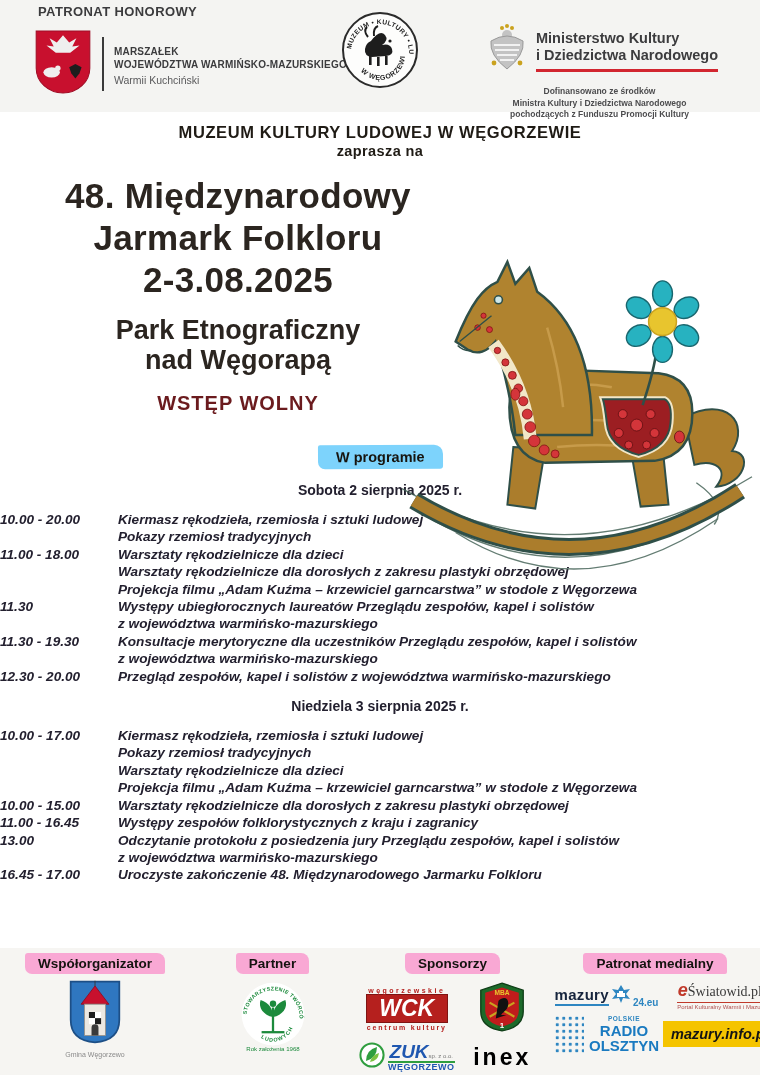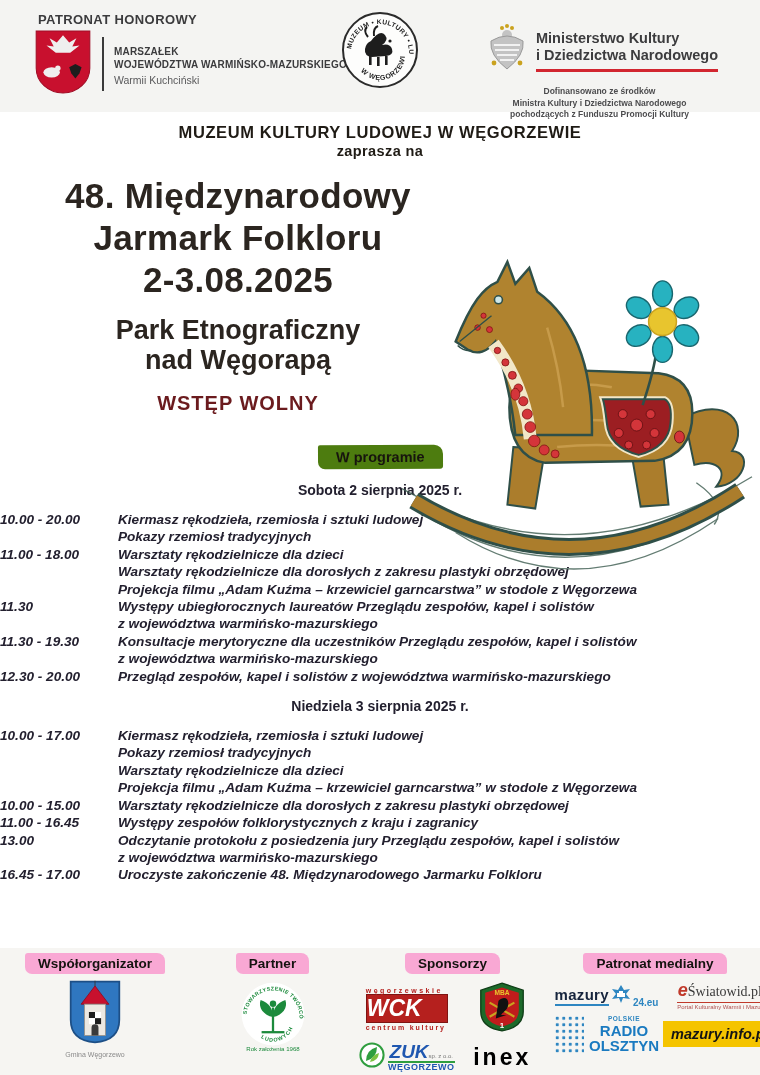--- a/index.html
+++ b/index.html
@@ -2,21 +2,21 @@
 <html lang="pl"><head>
 <meta charset="utf-8">
 <style>
   * { margin:0; padding:0; box-sizing:border-box; }
   html,body { width:760px; }
   body { font-family:"Liberation Sans", sans-serif; background:#fff; }
   .page { width:760px; height:1075px; position:relative; overflow:hidden; }
 
   
   .topbar { height:112px; background:#f4f4f2; position:relative; }
-  .pat-label { position:absolute; left:38px; top:12px; font-size:13px; font-weight:800;
+  .pat-label { position:absolute; left:38px; top:4px; font-size:13px; font-weight:800;
                color:#3b3b3d; letter-spacing:.4px; }
   .pat-group { position:absolute; left:33px; top:29px; display:flex; align-items:center; }
   .pat-divider { width:2px; height:54px; background:#3a3a3a; margin:0 10px 0 9px; }
   .marshal-text { padding-top:2px; }
   .marshal-text .m-strong { font-size:10px; font-weight:800; color:#3b3b3d; line-height:1.35; letter-spacing:.2px; }
   .marshal-text .m-name { font-size:10.5px; font-weight:500; color:#5a5a5c; margin-top:2px; }
 
   .stamp { position:absolute; left:341px; top:11px; }
 
   .ministry { position:absolute; left:487px; top:23px; width:240px; }
@@ -36,21 +36,21 @@
   .leftcol { width:470px; text-align:center; padding-left:6px; }
   .title-block { margin-top:16px; }
   .title-line { font-size:35px; font-weight:800; color:#2b2520; line-height:42px; letter-spacing:.3px; }
   .venue { margin-top:14px; }
   .venue-line { font-size:27px; font-weight:800; color:#2b2520; line-height:30px; }
   .admission { margin-top:17px; font-size:20px; font-weight:800; color:#6b1b1e; letter-spacing:1px; }
 
   .horse-wrap { position:absolute; left:398px; top:146px; width:358px; height:358px; }
 
   .program-band-row { margin-top:30px; display:flex; justify-content:center; }
-  .program-band { background:#4d7c0f; color:#17140e; font-size:14.5px; font-weight:800;
+  .program-band { background:#7dd3fc; color:#17140e; font-size:14.5px; font-weight:800;
                   padding:4px 18px; border-radius:2px 9px 3px 7px; transform:rotate(-.3deg); }
 
   .day-heading { margin-top:13px; text-align:center; font-size:14px; font-weight:800; color:#23202f; }
   .day-rows { margin-top:13px; }
   .prow { display:flex; }
   .ptime { width:118px; flex:none; font-style:italic; font-weight:700;
            font-size:13.6px; line-height:17.4px; color:#23202f; white-space:nowrap; }
   .pdesc { flex:1; padding-right:10px; }
   .pline { font-style:italic; font-weight:700; font-size:13.6px; line-height:17.4px; color:#23202f; }
 
@@ -60,21 +60,21 @@
   .flabel-cell { display:flex; justify-content:center; }
   .band { background:#f9a8d4; padding:3px 13px; font-weight:800; font-size:13.5px;
           color:#151310; border-radius:3px 8px 2px 7px; }
   .flogos { margin-top:5px; align-items:start; }
   .logo-col { display:flex; flex-direction:column; align-items:center; }
   .caption { font-size:7px; color:#8a8a8a; margin-top:2px; }
   .grid2 { display:grid; grid-template-columns:1fr 1fr; gap:5px 4px; justify-items:center;
            align-items:center; padding:2px 4px 0 4px; width:100%; }
 
   
-  .wck { width:82px; text-align:left; }
+  .wck { width:82px; text-align:center; }
   .wck-top { font-size:7px; letter-spacing:2.5px; color:#b5201e; font-weight:700; }
   .wck-main { background:#b5201e; color:#fff; font-weight:800; font-style:italic;
               font-size:23px; line-height:27px; border:1px solid #7e1412; }
   .wck-bottom { font-size:7px; letter-spacing:1.8px; color:#b5201e; font-weight:700; margin-top:1px; }
   
   .zuk { display:flex; align-items:center; gap:3px; }
   .zuk-text { text-align:center; line-height:1; }
   .zuk-main { font-size:19px; font-weight:800; font-style:italic; color:#1f57b0; }
   .zuk-sub { font-size:6px; color:#777; }
   .zuk-city { font-size:9px; font-weight:800; color:#1f57b0; letter-spacing:.5px; border-top:2px solid #2f9e3f; }

